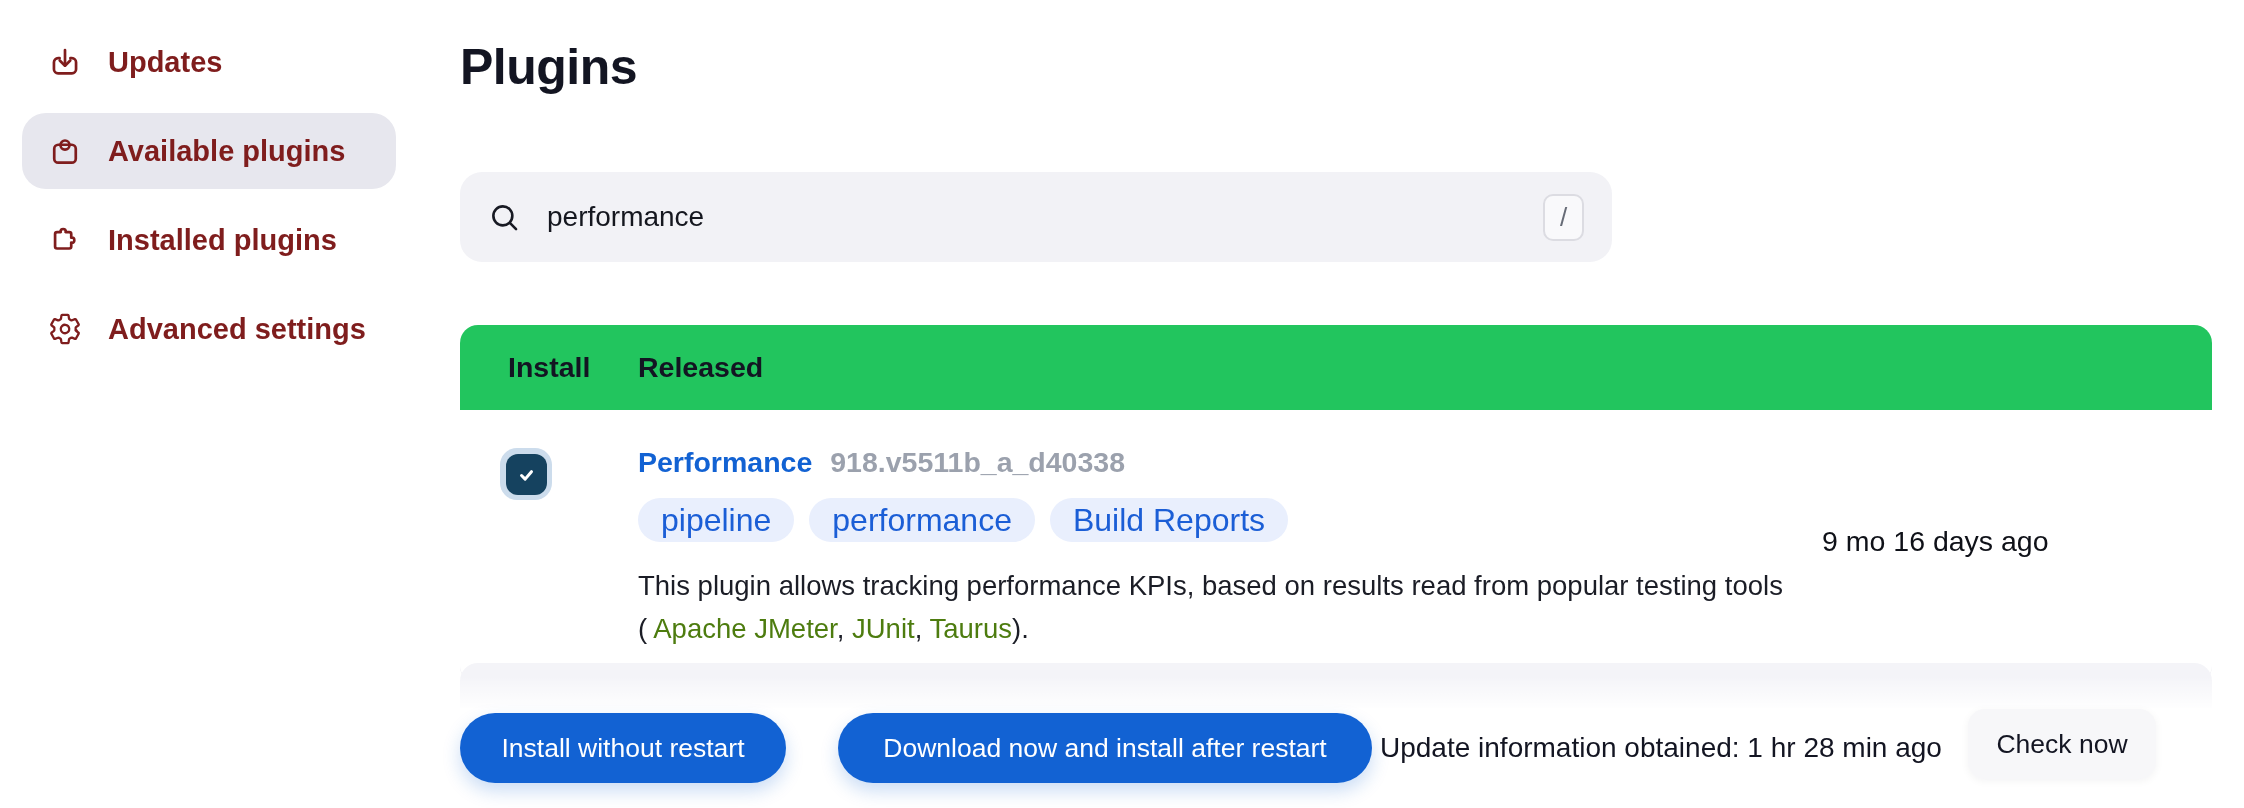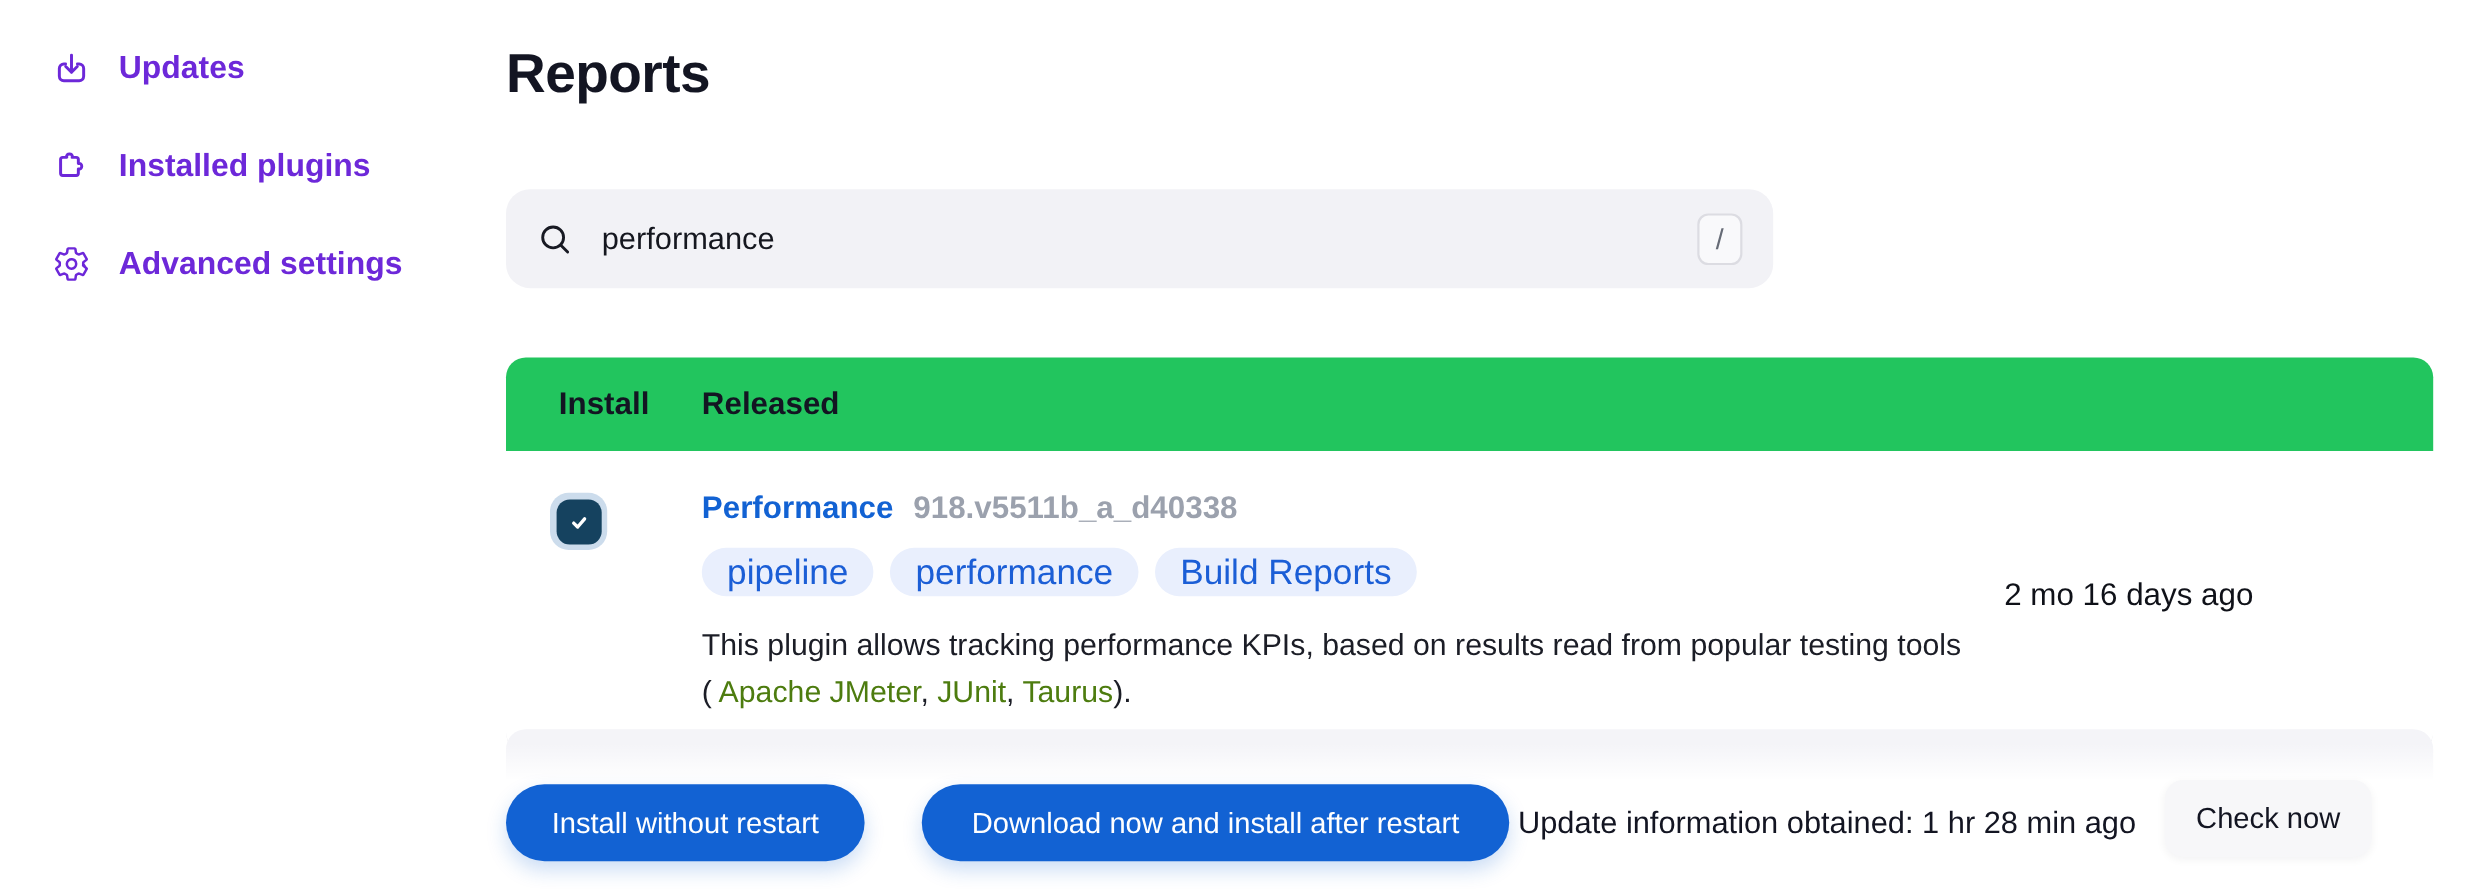--- a/index.html
+++ b/index.html
@@ -11,21 +11,21 @@
     position: relative;
     overflow: hidden;
   }
   
   .sidebar { position: absolute; left: 22px; top: 24px; width: 374px; }
   .side-item {
     height: 76px; border-radius: 24px;
     display: flex; align-items: center;
     padding: 0 20px 0 26px; gap: 26px;
     margin-bottom: 13px;
-    font-size: 29px; font-weight: 600; color: #6d28d9;
+    font-size: 29px; font-weight: 600; color: #7f1d1d;
     cursor: pointer; white-space: nowrap;
   }
   .side-item.selected { background: #e7e7ee; }
   .side-item svg { width: 34px; height: 34px; flex: 0 0 34px; stroke: #1d1f2b; }
   .icon-stroke { fill: none; stroke: currentColor; stroke-width: 1.9; stroke-linecap: round; stroke-linejoin: round; }
   
   .page-title {
     position: absolute; left: 460px; top: 38px;
     font-size: 50px; line-height: 58px; font-weight: 800;
     letter-spacing: -0.5px; color: #131522;
@@ -122,35 +122,42 @@
 
 <nav class="sidebar">
   <div class="side-item">
     <svg viewBox="0 0 24 24">
       <path class="icon-stroke" d="M8.2 9.3H7.1A2.9 2.9 0 0 0 4.2 12.2v4.9A2.9 2.9 0 0 0 7.1 20h9.8a2.9 2.9 0 0 0 2.9-2.9v-4.9a2.9 2.9 0 0 0-2.9-2.9h-1.1"></path>
       <path class="icon-stroke" d="M12 3.6v10.8"></path>
       <path class="icon-stroke" d="M8.3 10.9 12 14.6l3.7-3.7"></path>
     </svg>
     <span>Updates</span>
   </div>
+  <div class="side-item selected">
+    <svg viewBox="0 0 24 24">
+      <rect class="icon-stroke" x="4.4" y="7.6" width="15.2" height="12.6" rx="2.8"></rect>
+      <circle class="icon-stroke" cx="12" cy="7.8" r="3.2"></circle>
+    </svg>
+    <span>Available plugins</span>
+  </div>
   <div class="side-item">
     <svg viewBox="0 0 24 24">
       <path class="icon-stroke" d="M5 7.8a1.4 1.4 0 0 1 1.4-1.4h2.6c-1-2.9 4.4-2.9 3.4 0h2.6a1.4 1.4 0 0 1 1.4 1.4v2.6c2.9-1 2.9 4.4 0 3.4v2.8a1.4 1.4 0 0 1-1.4 1.4H6.4a1.4 1.4 0 0 1-1.4-1.4z"></path>
     </svg>
     <span>Installed plugins</span>
   </div>
   <div class="side-item">
     <svg viewBox="0 0 512 512">
       <path fill="none" stroke="currentColor" stroke-width="34" stroke-linecap="round" stroke-linejoin="round" d="M262.29 192.31a64 64 0 1 0 57.4 57.4 64.13 64.13 0 0 0-57.4-57.4zM416.39 256a154.34 154.34 0 0 1-1.53 20.79l45.21 35.46a10.81 10.81 0 0 1 2.45 13.75l-42.77 74a10.81 10.81 0 0 1-13.14 4.59l-44.9-18.08a16.11 16.11 0 0 0-15.17 1.75A164.48 164.48 0 0 1 325 400.8a15.94 15.94 0 0 0-8.82 12.14l-6.73 47.89a11.08 11.08 0 0 1-10.68 9.17h-85.54a11.11 11.11 0 0 1-10.69-8.87l-6.72-47.82a16.07 16.07 0 0 0-9-12.22 155.3 155.3 0 0 1-21.46-12.57 16 16 0 0 0-15.11-1.71l-44.89 18.07a10.81 10.81 0 0 1-13.14-4.58l-42.77-74a10.8 10.8 0 0 1 2.45-13.75l38.21-30a16.05 16.05 0 0 0 6-14.08c-.36-4.17-.58-8.33-.58-12.5s.21-8.27.58-12.35a16 16 0 0 0-6.07-13.94l-38.19-30A10.81 10.81 0 0 1 49.48 186l42.77-74a10.81 10.81 0 0 1 13.14-4.59l44.9 18.08a16.11 16.11 0 0 0 15.17-1.75A164.48 164.48 0 0 1 187 111.2a15.94 15.94 0 0 0 8.82-12.14l6.73-47.89A11.08 11.08 0 0 1 213.23 42h85.54a11.11 11.11 0 0 1 10.69 8.87l6.72 47.82a16.07 16.07 0 0 0 9 12.22 155.3 155.3 0 0 1 21.46 12.57 16 16 0 0 0 15.11 1.71l44.89-18.07a10.81 10.81 0 0 1 13.14 4.58l42.77 74a10.8 10.8 0 0 1-2.45 13.75l-38.21 30a16.05 16.05 0 0 0-6 14.08c.36 4.17.58 8.33.58 12.5s-.21 8.27-.58 12.35a16 16 0 0 0 6.07 13.94l38.19 30a10.81 10.81 0 0 1 2.45 13.74z"></path>
     </svg>
     <span>Advanced settings</span>
   </div>
 </nav>
 
-<h1 class="page-title">Reports</h1>
+<h1 class="page-title">Plugins</h1>
 
 <div class="search-bar">
   <svg viewBox="0 0 24 24">
     <circle class="icon-stroke" cx="10.8" cy="10.8" r="6.9"></circle>
     <path class="icon-stroke" d="M15.9 15.9 20.4 20.4"></path>
   </svg>
   <input class="search-field" type="text" value="performance" style="">
   <div class="kbd-slash">/</div>
 </div>
 
@@ -179,21 +186,21 @@
       <div class="tag-row">
         <span class="tag">pipeline</span>
         <span class="tag">performance</span>
         <span class="tag">Build Reports</span>
       </div>
       <div class="plugin-desc">
         <span>This plugin allows tracking performance KPIs, based on results read from popular testing tools ( </span><a>Apache JMeter</a><span>, </span><a>JUnit</a><span>, </span><a>Taurus</a><span>).</span>
       </div>
     </div>
 
-    <div class="released-cell">2 mo 16 days ago</div>
+    <div class="released-cell">9 mo 16 days ago</div>
   </div>
 </div>
 
 <div class="next-section"></div>
 
 <div class="bottom-bar">
   <button class="btn btn-primary btn-install">Install without restart</button>
   <button class="btn btn-primary btn-download">Download now and install after restart</button>
   <div class="update-status">Update information obtained: 1 hr 28 min ago</div>
   <button class="btn btn-check">Check now</button>

